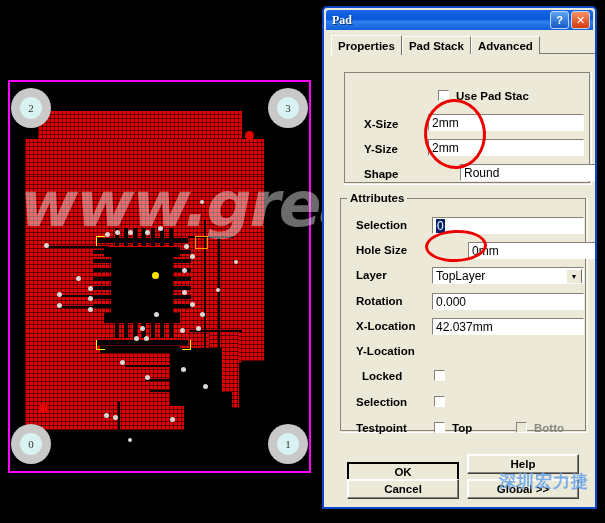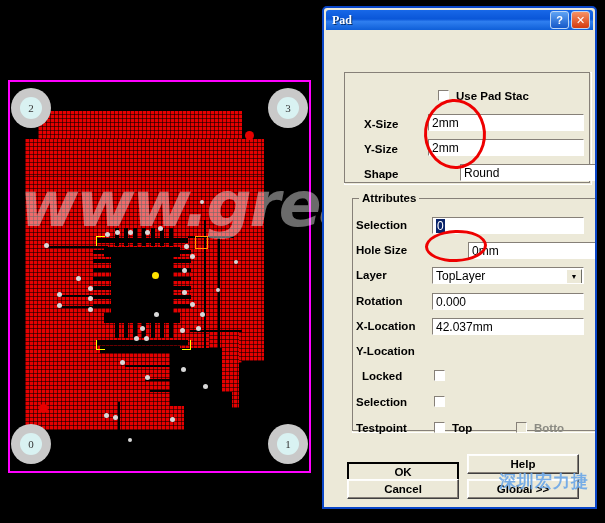--- a/index.html
+++ b/index.html
@@ -223,20 +223,26 @@
 </div>
 
 <div id="pad-dialog">
 
   <div id="titlebar">
     <span id="title-text">Pad</span>
     <span class="tb-btn tb-help">?</span>
     <span class="tb-btn tb-close">✕</span>
   </div>
 
+  <div id="tabstrip">
+    <div class="tab active">Properties</div>
+    <div class="tab">Pad Stack</div>
+    <div class="tab">Advanced</div>
+    <div id="tab-end"></div>
+  </div>
 
   <div class="groupbox" style="left:20px;top:64px;width:248px;height:113px;"></div>
 
   <div class="row" style="left:106px;top:79px;">
     <span class="cbx"></span>
     <span class="lbl" style="margin-left:7px;">Use Pad Stac</span>
   </div>
 
   <div class="row" style="left:32px;top:107px;">
     <span class="lbl" style="width:68px;">X-Size</span>
@@ -249,21 +255,21 @@
   <div class="fld" style="position:absolute;left:104px;top:131px;width:156px;">2mm</div>
 
   <div class="row" style="left:32px;top:157px;">
     <span class="lbl" style="width:68px;">Shape</span>
   </div>
   <div class="fld combo" style="position:absolute;left:104px;top:156px;width:156px;margin-left:32px;">
     <span>Round</span>
     <span class="arrow">▼</span>
   </div>
 
-  <div class="groupbox" style="left:28px;top:190px;width:248px;height:235px;">
+  <div class="groupbox" style="left:16px;top:190px;width:248px;height:235px;">
     <span class="group-label">Attributes</span>
   </div>
 
   <div class="lbl" style="position:absolute;left:32px;top:211px;">Selection</div>
   <div class="fld" style="position:absolute;left:108px;top:209px;width:152px;">
       <span class="sel">0</span>
     </div>
 
   <div class="lbl" style="position:absolute;left:32px;top:236px;">Hole Size</div>
   <div class="fld" style="position:absolute;left:108px;top:234px;width:152px;margin-left:36px;">0mm</div>

